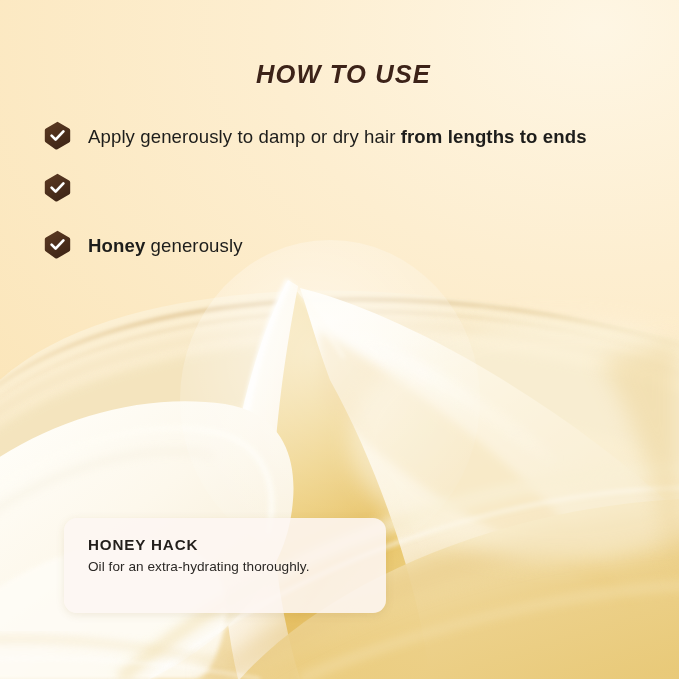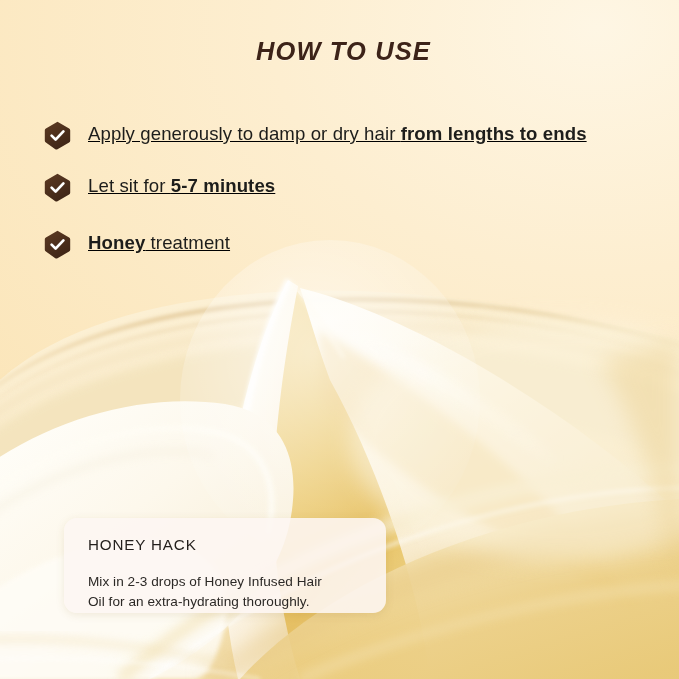--- a/index.html
+++ b/index.html
@@ -30,21 +30,21 @@
     position: absolute;
     left: 0; top: 0;
     width: 679px;
     height: 679px;
     pointer-events: none;
   }
 
   
   .title {
     position: absolute;
-    left: 0; top: 37px;
+    left: 0; top: 60px;
     width: 679px;
     text-align: center;
     font-size: 25.5px;
     font-weight: bold;
     font-style: italic;
     letter-spacing: 1.1px;
     color: #3d2318;
     text-shadow: 0 1px 0 rgba(255,255,255,.35);
     padding-left: 8px;
   }
@@ -53,23 +53,22 @@
   .steps {
     position: absolute;
     left: 44px;
     top: 118px;
     width: 596px;
   }
 
   .step {
     position: relative;
     display: flex;
-    align-items: center;
+    align-items: flex-end;
     margin-bottom: 20px;
-    text-decoration: underline;
   }
   .step:last-child { margin-bottom: 0; }
 
   .hexagon {
     position: relative;
     flex: 0 0 auto;
     width: 27px;
     height: 29px;
     margin-top: 3px;
     margin-right: 17px;
@@ -94,24 +93,24 @@
     width: 322px;
     height: 95px;
     border-radius: 13px;
     background: rgba(253, 246, 242, .88);
     box-shadow: 0 2px 9px rgba(150, 115, 50, .13);
     padding: 18px 20px 0 24px;
   }
 
   .hack-title {
     font-size: 15.2px;
-    font-weight: 400;
+    font-weight: 700;
     letter-spacing: .85px;
     color: #231f1c;
-    margin-bottom: 19px;
+    margin-bottom: 4px;
   }
 
   .hack-body {
     font-size: 13.6px;
     line-height: 19.5px;
     color: #2c2926;
     letter-spacing: .05px;
   }
 </style>
 </head>
@@ -277,46 +276,42 @@
           <defs>
             <linearGradient id="hexg2" x1="0" y1="0" x2="0.6" y2="1">
               <stop offset="0%" stop-color="#5d3a22"></stop>
               <stop offset="100%" stop-color="#3f2617"></stop>
             </linearGradient>
           </defs>
           <path d="M13.5 0.8 L25.1 7.4 Q26.2 8.05 26.2 9.3 L26.2 19.7 Q26.2 20.95 25.1 21.6 L13.5 28.2 Q12.4 28.85 11.3 28.2 L1.9 21.6 Q0.8 20.95 0.8 19.7 L0.8 9.3 Q0.8 8.05 1.9 7.4 L13.5 0.8 Z" fill="url(#hexg2)"></path>
           <path d="M7.6 14.6 L11.6 18.6 L19.4 10.4" fill="none" stroke="#ffffff" stroke-width="2.7" stroke-linecap="round" stroke-linejoin="round"></path>
         </svg>
       </span>
-      <span class="step-text">
-        <span>Let sit for </span><b>5-7 minutes</b>
-      </span>
     </div>
 
     <div class="step">
       <span class="hexagon">
         <svg viewBox="0 0 27 29">
           <defs>
             <linearGradient id="hexg3" x1="0" y1="0" x2="0.6" y2="1">
               <stop offset="0%" stop-color="#5d3a22"></stop>
               <stop offset="100%" stop-color="#3f2617"></stop>
             </linearGradient>
           </defs>
           <path d="M13.5 0.8 L25.1 7.4 Q26.2 8.05 26.2 9.3 L26.2 19.7 Q26.2 20.95 25.1 21.6 L13.5 28.2 Q12.4 28.85 11.3 28.2 L1.9 21.6 Q0.8 20.95 0.8 19.7 L0.8 9.3 Q0.8 8.05 1.9 7.4 L13.5 0.8 Z" fill="url(#hexg3)"></path>
           <path d="M7.6 14.6 L11.6 18.6 L19.4 10.4" fill="none" stroke="#ffffff" stroke-width="2.7" stroke-linecap="round" stroke-linejoin="round"></path>
         </svg>
       </span>
       <span class="step-text">
-        <b>Honey</b><span> treatment</span>
+        <b>Honey</b><span> generously</span>
       </span>
     </div>
 
   </div>
 
   <div class="hack-card">
     <div class="hack-title">HONEY HACK</div>
     <div class="hack-body">
-      <div>Mix in 2-3 drops of Honey Infused Hair</div>
       <div>Oil for an extra-hydrating thoroughly.</div>
     </div>
   </div>
 
 </div>
 
 </body></html>

